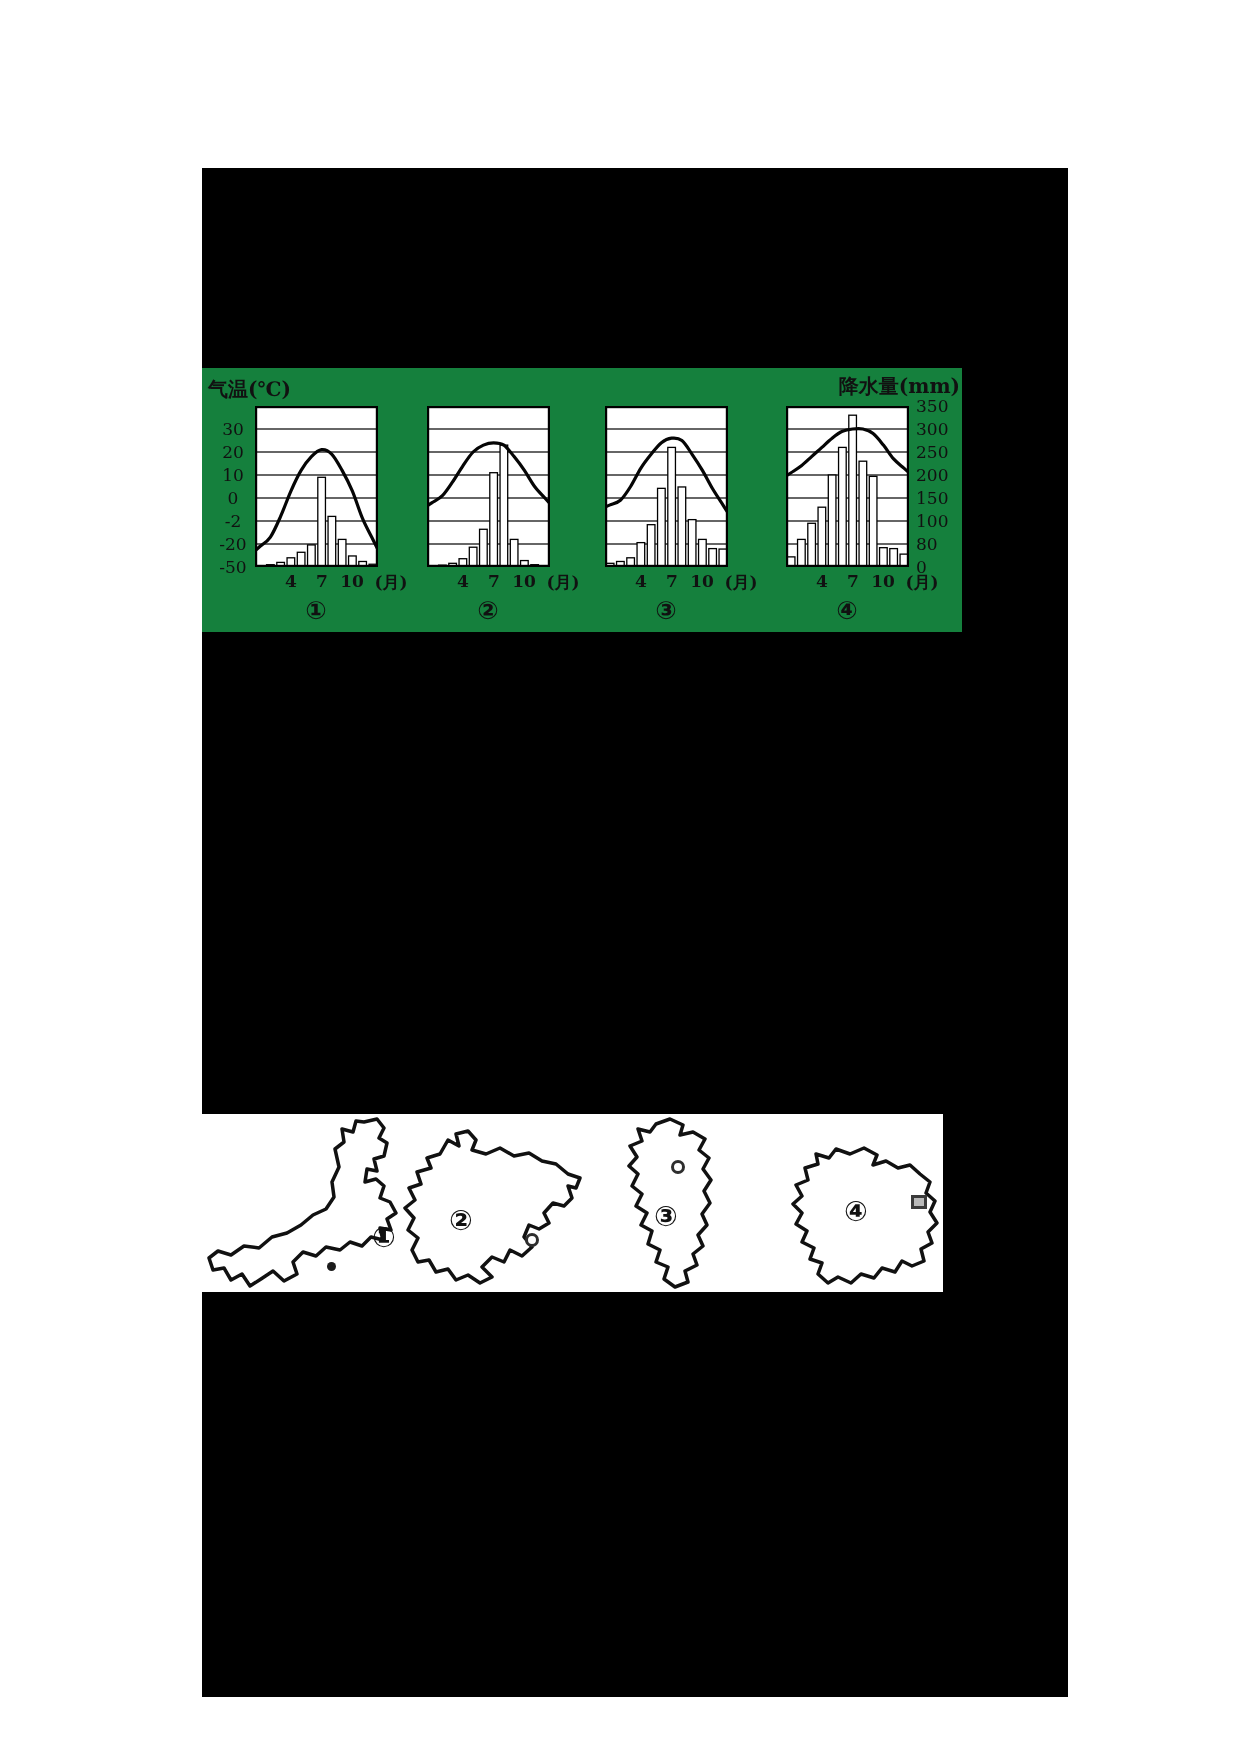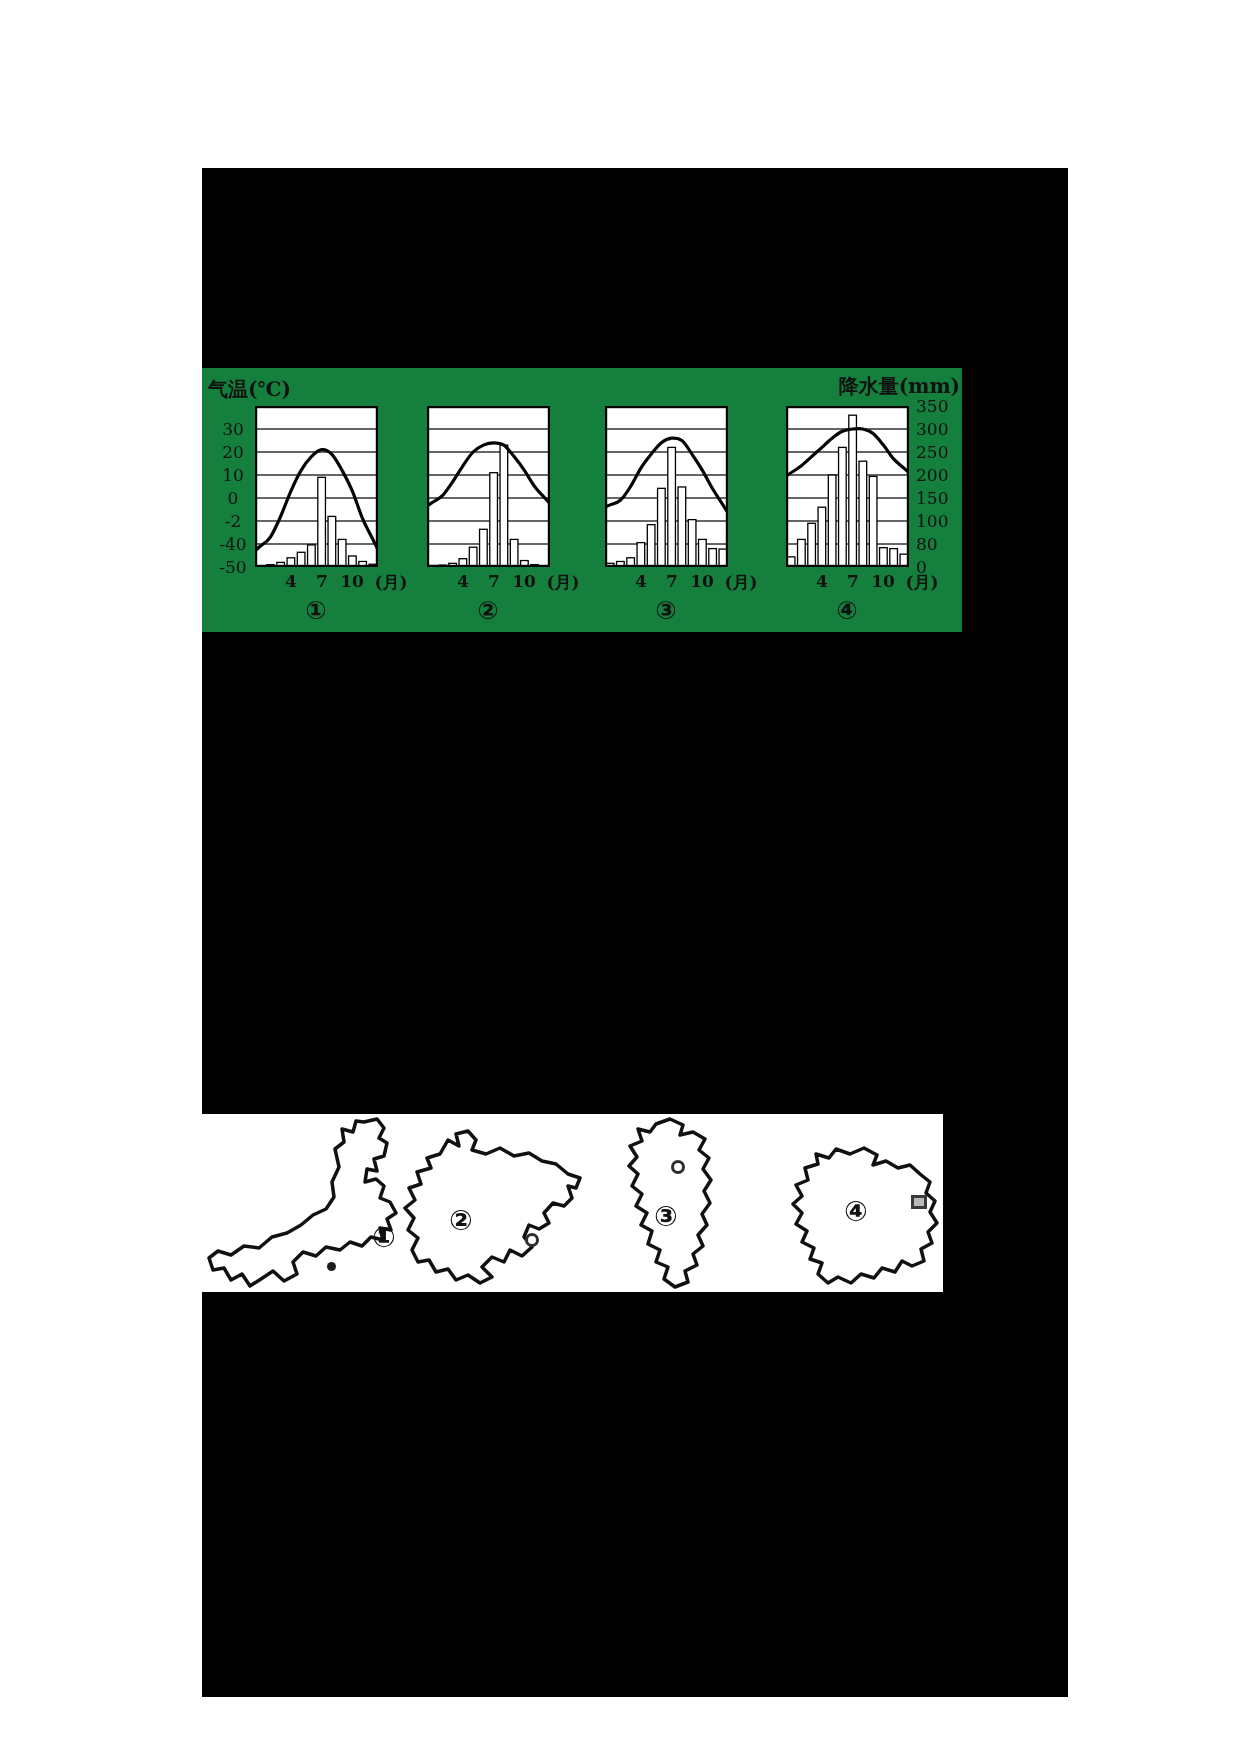--- a/index.html
+++ b/index.html
@@ -40,21 +40,21 @@
 
     <section class="climate-panel">
       <span class="axis-title left">气温(℃)</span>
       <span class="axis-title right">降水量(mm)</span>
 
       <span class="tick left-tick" style="top:52px">30</span>
       <span class="tick left-tick" style="top:75px">20</span>
       <span class="tick left-tick" style="top:98px">10</span>
       <span class="tick left-tick" style="top:121px">0</span>
       <span class="tick left-tick" style="top:144px">-2</span>
-      <span class="tick left-tick" style="top:167px">-40</span>
+      <span class="tick left-tick" style="top:167px">-20</span>
       <span class="tick left-tick" style="top:190px">-50</span>
 
       <span class="tick right-tick" style="top:29px">350</span>
       <span class="tick right-tick" style="top:52px">300</span>
       <span class="tick right-tick" style="top:75px">250</span>
       <span class="tick right-tick" style="top:98px">200</span>
       <span class="tick right-tick" style="top:121px">150</span>
       <span class="tick right-tick" style="top:144px">100</span>
       <span class="tick right-tick" style="top:167px">80</span>
       <span class="tick right-tick" style="top:190px">0</span>

